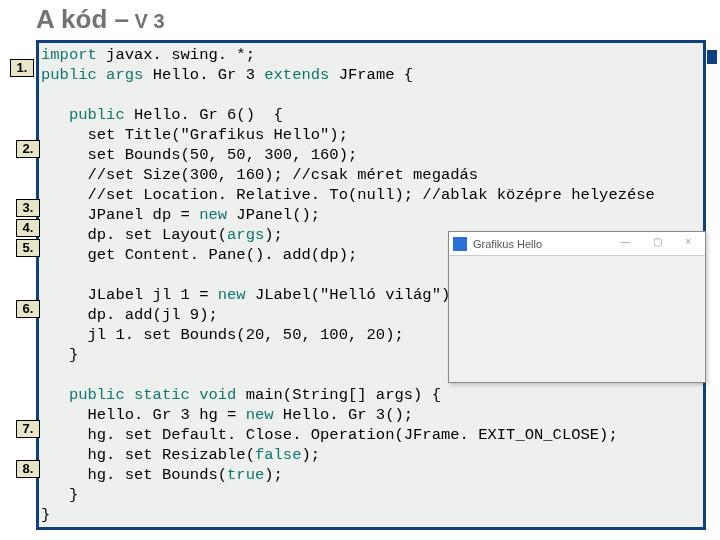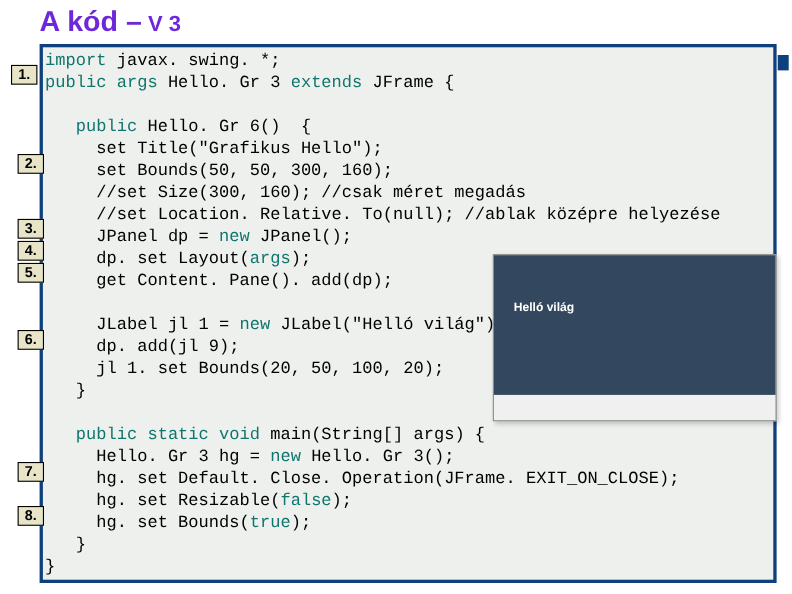--- a/index.html
+++ b/index.html
@@ -11,21 +11,21 @@
     font-family: Arial, sans-serif;
     position: relative;
     overflow: hidden;
   }
   .title {
     position: absolute;
     left: 36px;
     top: 4px;
     font-size: 26px;
     font-weight: bold;
-    color: #6d28d9;
+    color: #737373;
   }
   .title-sub {
     font-size: 20px;
     font-weight: bold;
   }
   .code-box {
     position: absolute;
     left: 36px;
     top: 40px;
     width: 670px;
@@ -154,16 +154,18 @@
 <div class="num" style="left:10px; top:59px;">1.</div>
 <div class="num" style="left:16px; top:140px;">2.</div>
 <div class="num" style="left:16px; top:199px;">3.</div>
 <div class="num" style="left:16px; top:219px;">4.</div>
 <div class="num" style="left:16px; top:239px;">5.</div>
 <div class="num" style="left:16px; top:300px;">6.</div>
 <div class="num" style="left:16px; top:420px;">7.</div>
 <div class="num" style="left:16px; top:460px;">8.</div>
 
 <div class="overlay-window">
-  <div class="ow-body">
-    <span class="ow-label">Helló világ</span>
+  <div class="ow-title">
+    <span class="ow-icon"></span>
+    <span>Grafikus Hello</span>
+    <span class="ow-btns">— ▢ ×</span>
   </div>
 </div>
 
 </body></html>

